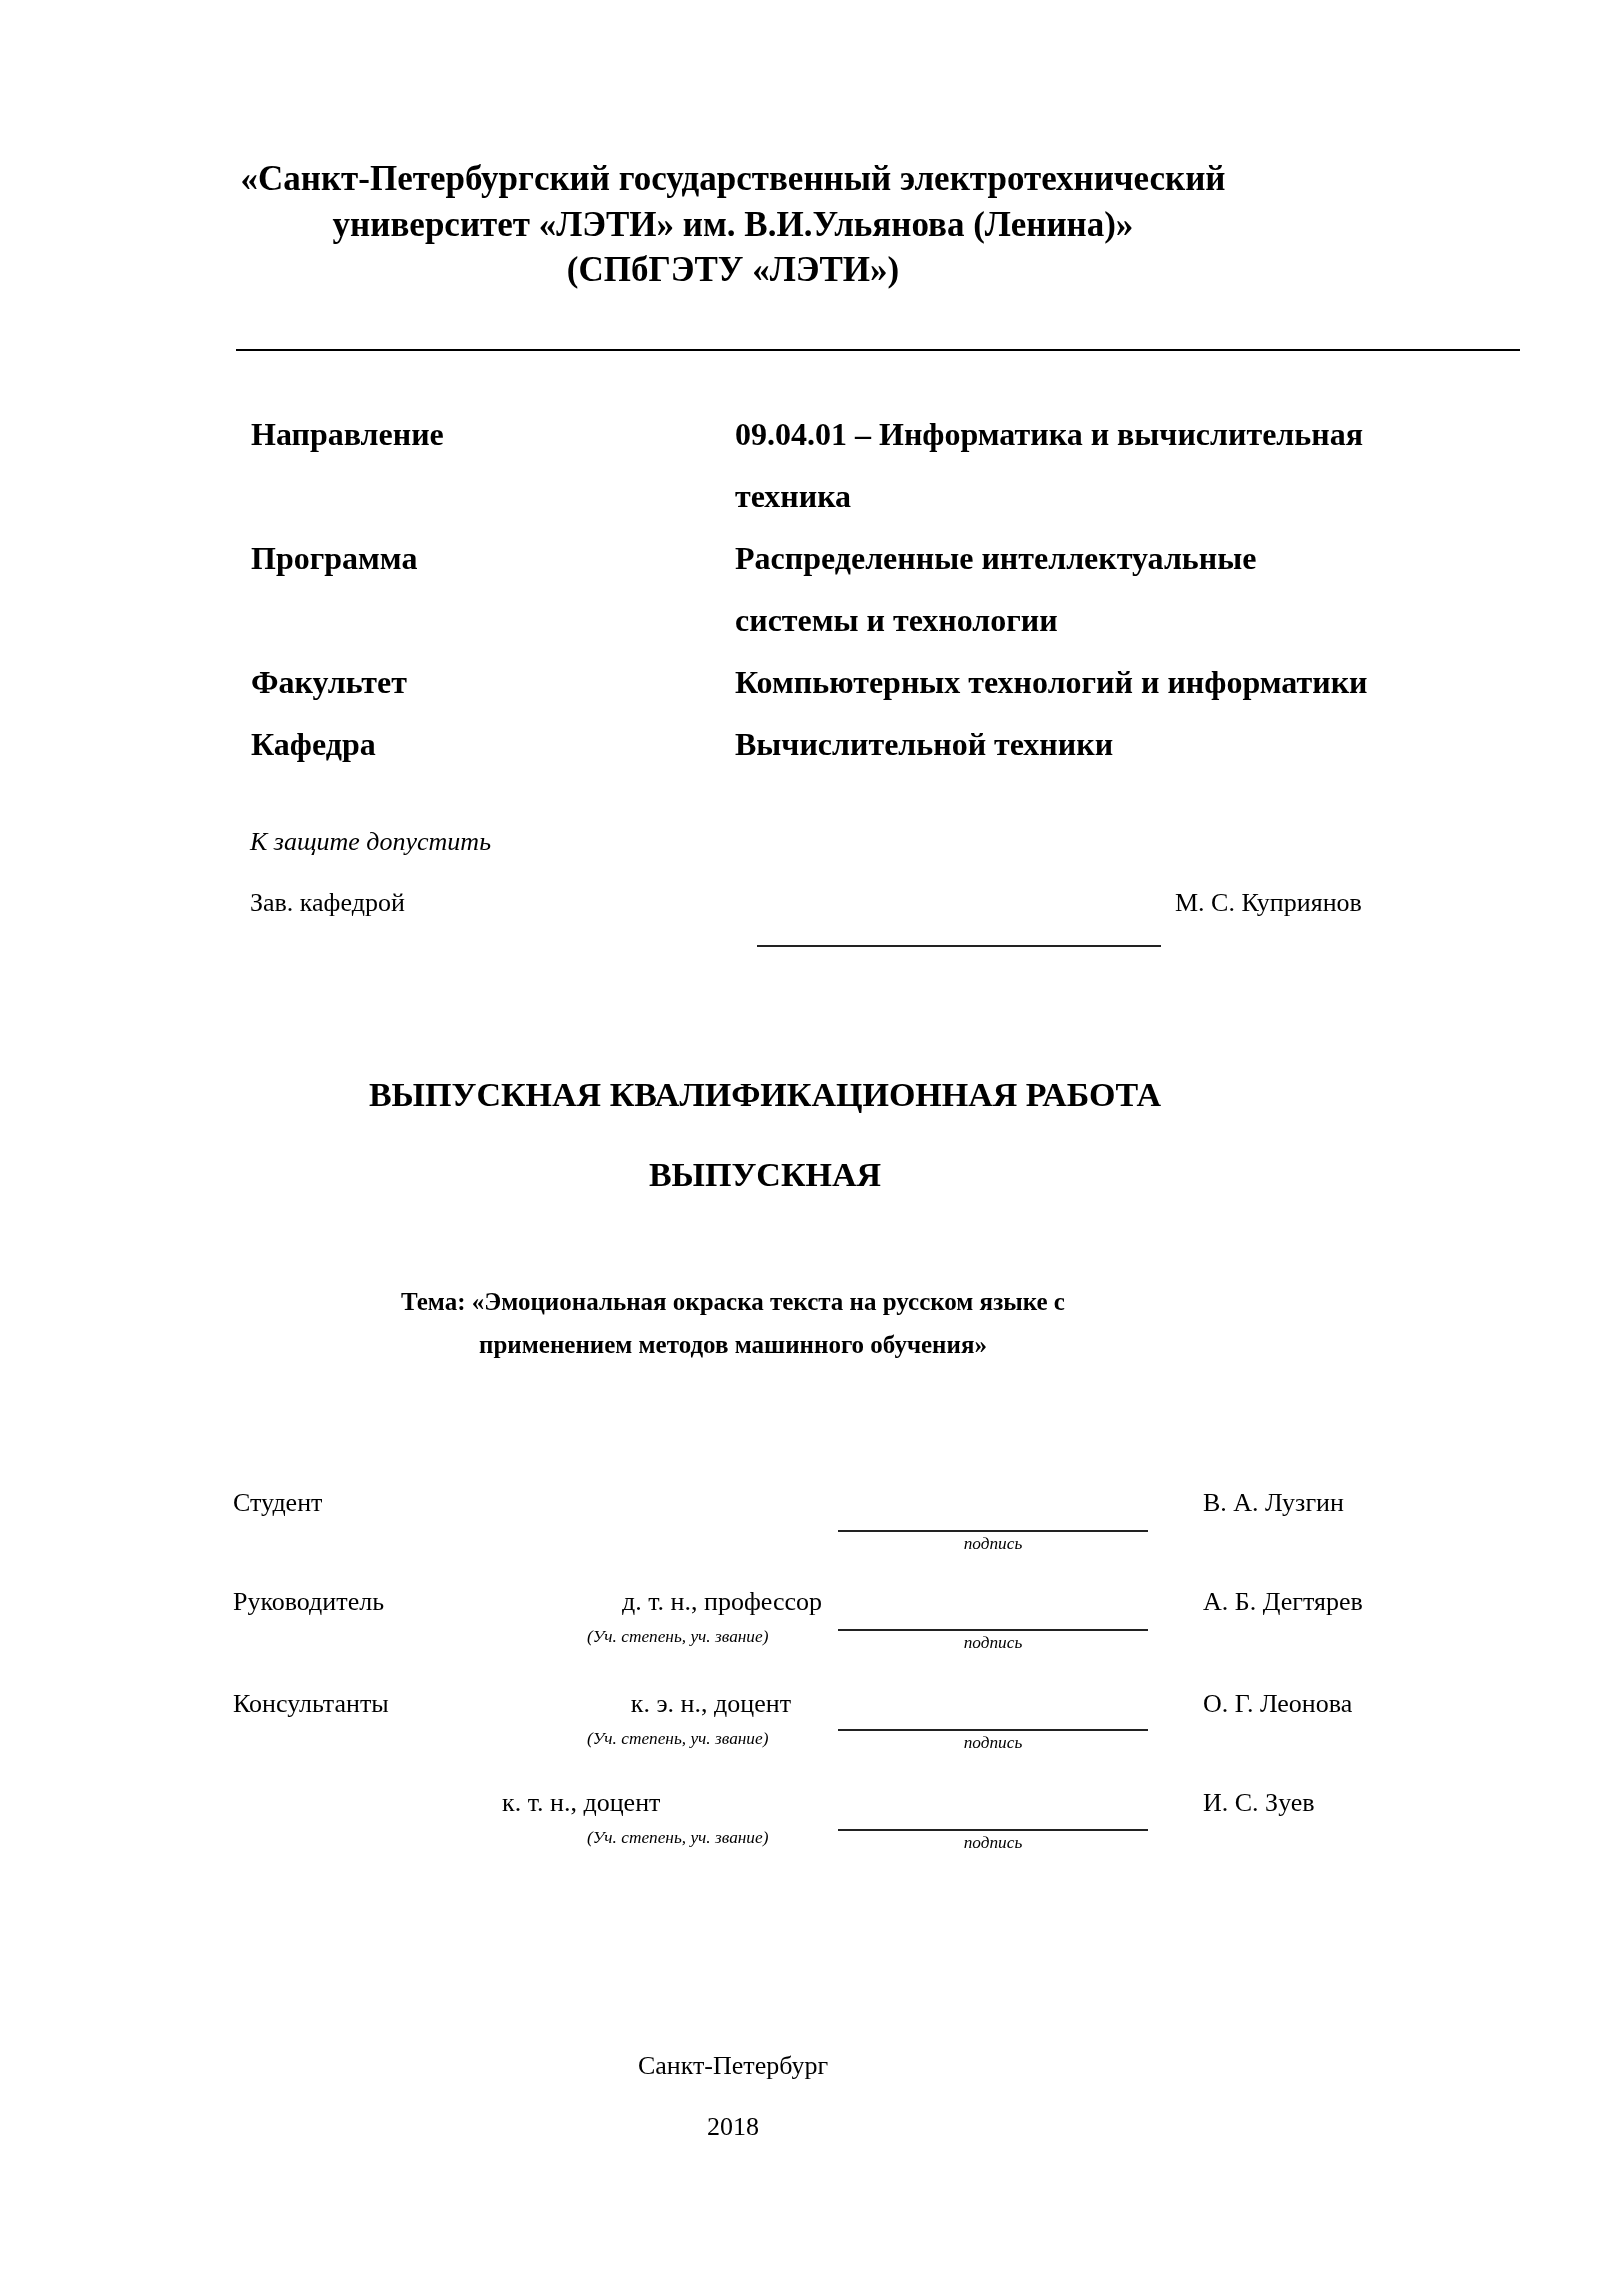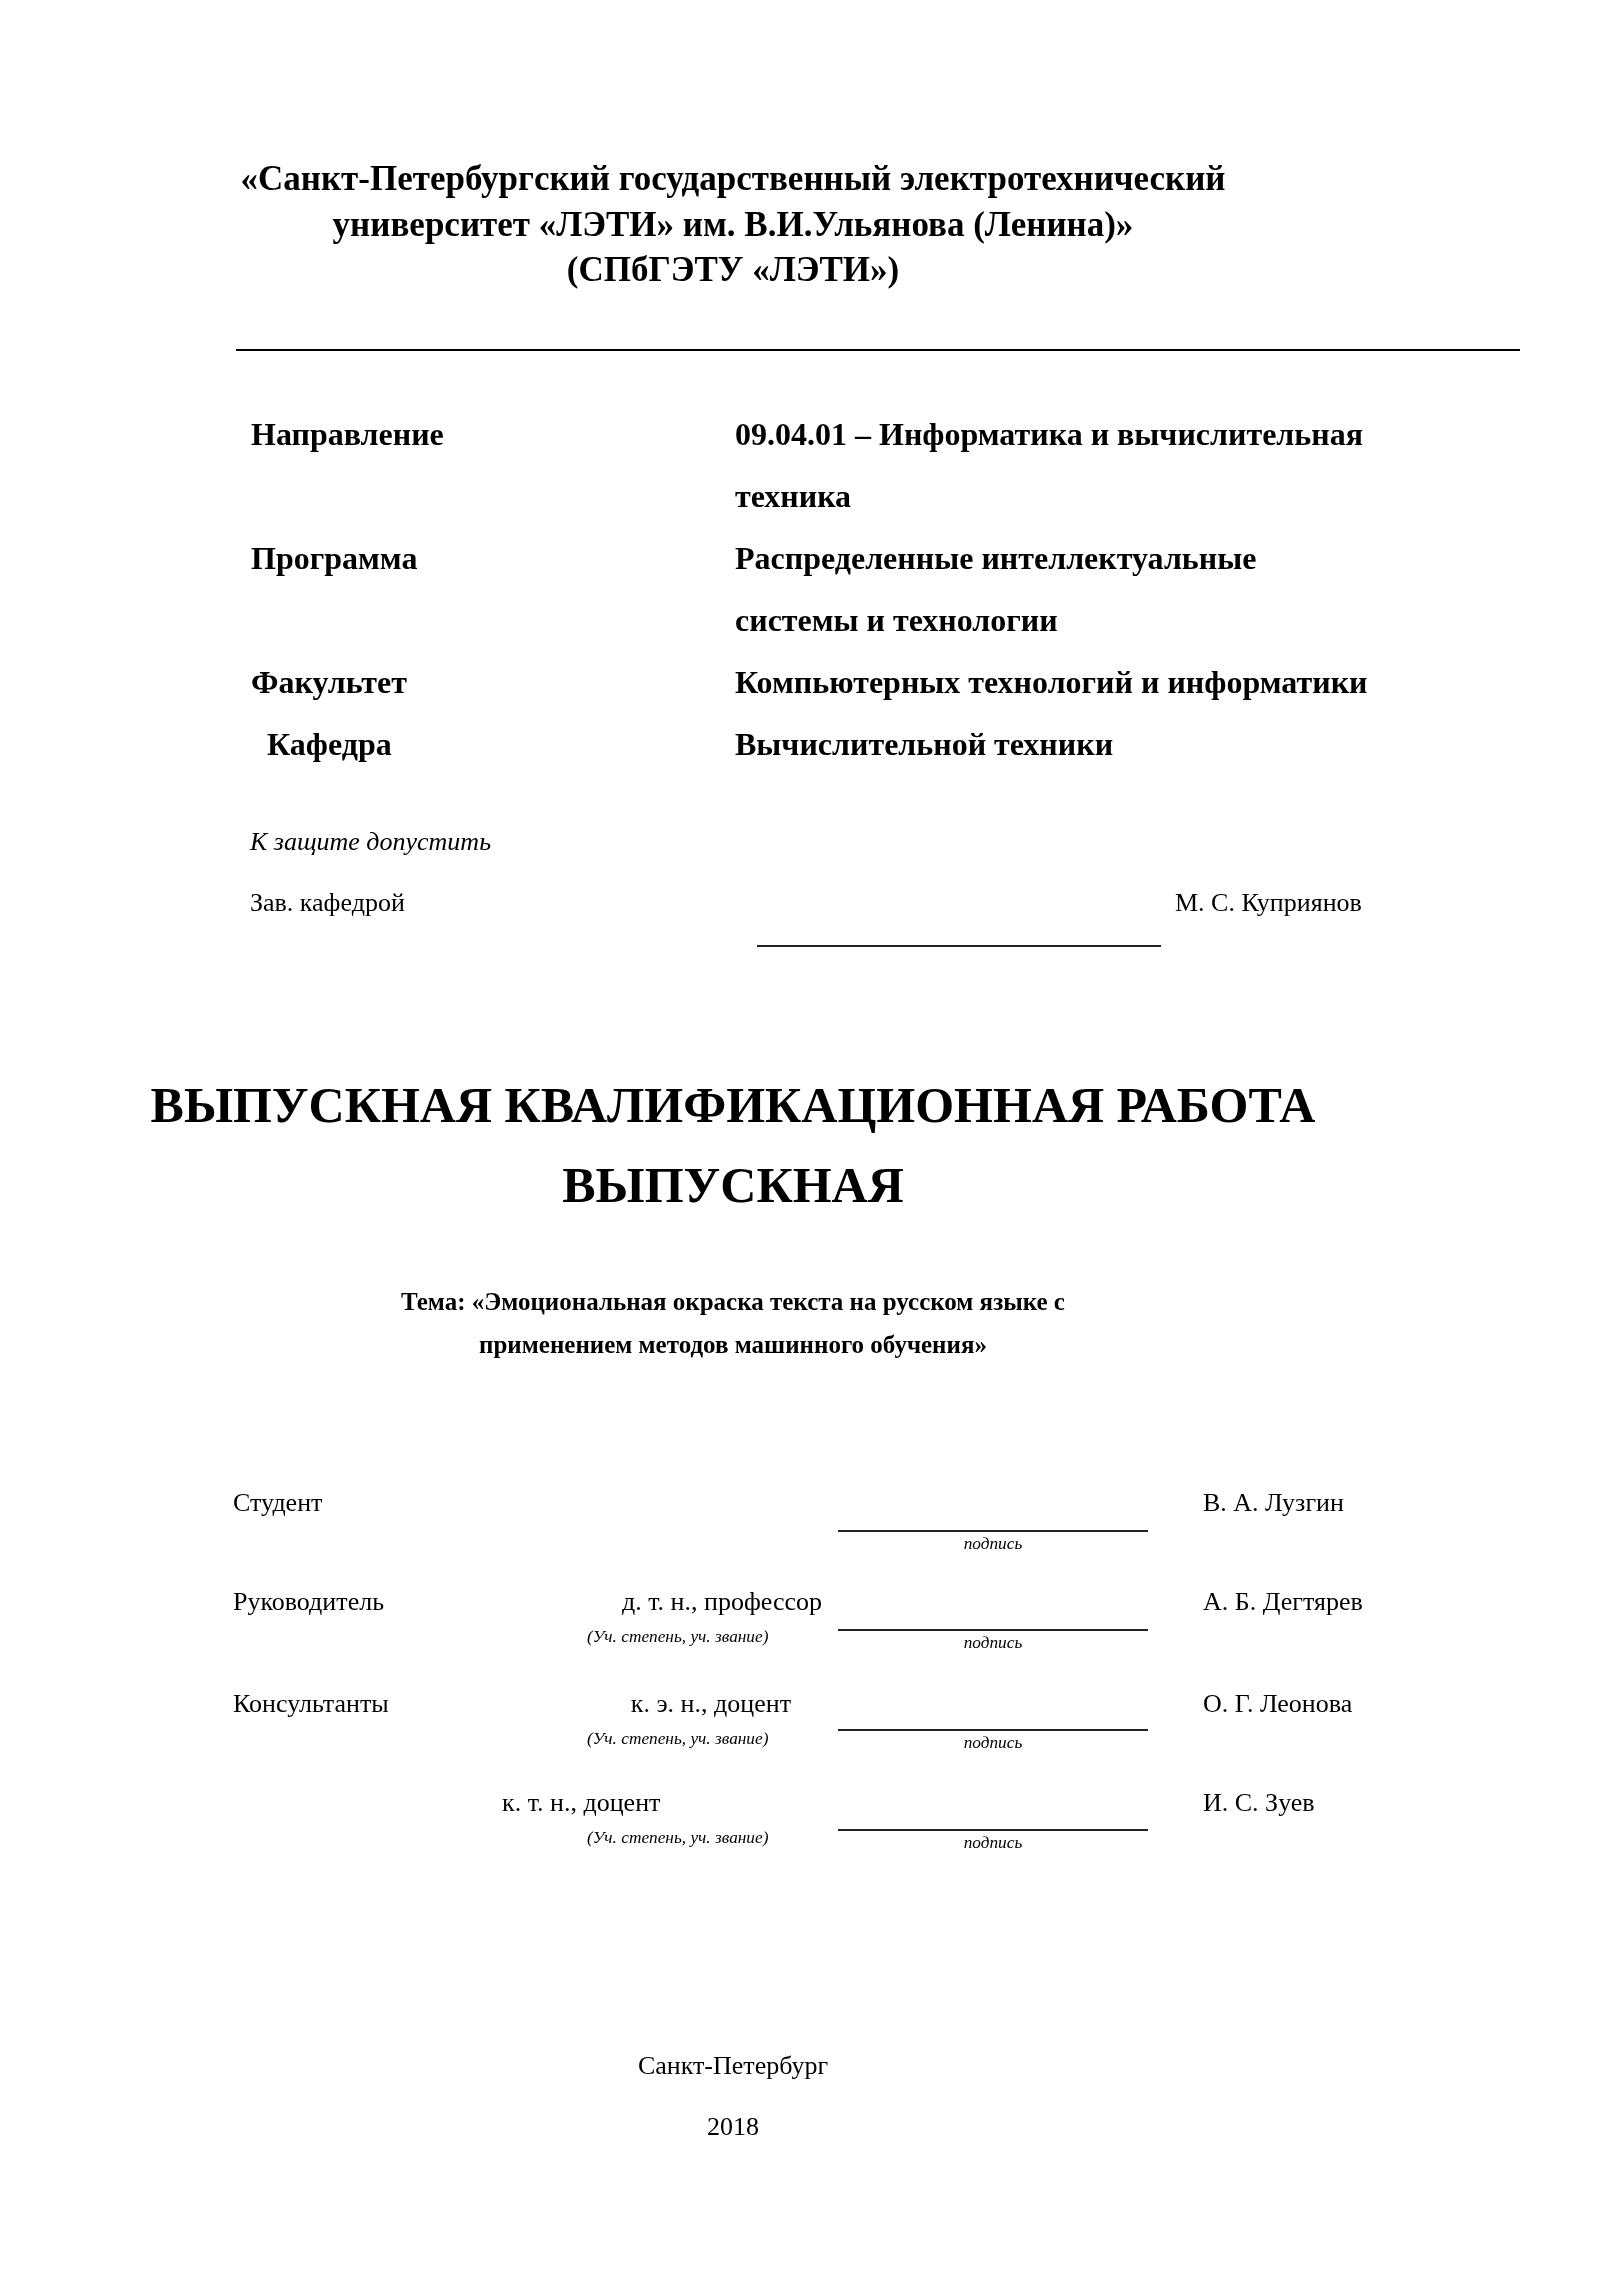--- a/index.html
+++ b/index.html
@@ -5,21 +5,21 @@
   html, body { margin:0; padding:0; background:#ffffff; }
   body { width:1623px; height:2295px; position:relative; overflow:hidden;
          font-family:"Liberation Serif","DejaVu Serif",serif; color:#000; }
   .abs { position:absolute; white-space:nowrap; }
   .center { left:0; width:1466px; text-align:center; }
   .hdr { font-size:35px; font-weight:bold; line-height:44px; }
   .rule { position:absolute; height:1.6px; background:#000; }
   .row { font-size:32px; font-weight:bold; }
   .txt { font-size:26px; }
   .it { font-style:italic; }
-  .title { font-size:50px; font-weight:bold; }
+  .title { font-size:34px; font-weight:bold;padding-left:32px; }
   .topic { font-size:25px; font-weight:bold; line-height:42px; }
   .small-it { font-size:17.3px; font-style:italic; }
   .sigline { position:absolute; height:1.6px; background:#222; }
 </style>
 </head>
 <body>
 
 <div class="abs center hdr" style="top:157px;">«Санкт-Петербургский государственный электротехнический</div>
 <div class="abs center hdr" style="top:203px;">университет «ЛЭТИ» им. В.И.Ульянова (Ленина)»</div>
 <div class="abs center hdr" style="top:248px;">(СПбГЭТУ «ЛЭТИ»)</div>
@@ -30,21 +30,21 @@
   <div class="abs row" style="left:735px; top:416px;">09.04.01 – Информатика и вычислительная</div>
   <div class="abs row" style="left:735px; top:478px;">техника</div>
 
   <div class="abs row" style="left:251px; top:540px;">Программа</div>
   <div class="abs row" style="left:735px; top:540px;">Распределенные интеллектуальные</div>
   <div class="abs row" style="left:735px; top:602px;">системы и технологии</div>
 
   <div class="abs row" style="left:251px; top:664px;">Факультет</div>
   <div class="abs row" style="left:735px; top:664px;">Компьютерных технологий и информатики</div>
 
-  <div class="abs row" style="left:251px; top:726px;margin-left:16px;">Кафедра</div>
+  <div class="abs row" style="left:251px; top:726px;">Кафедра</div>
   <div class="abs row" style="left:735px; top:726px;">Вычислительной техники</div>
 </div>
 
 <div class="abs txt it" style="left:250px; top:827px;">К защите допустить</div>
 <div class="abs txt" style="left:250px; top:888px;">Зав. кафедрой</div>
 <div class="sigline" style="left:757px; width:404px; top:945px;"></div>
 <div class="abs txt" style="left:1175px; top:888px;">М. С. Куприянов</div>
 
 <div class="abs center title" style="top:1076px;">ВЫПУСКНАЯ КВАЛИФИКАЦИОННАЯ РАБОТА</div>
 <div class="abs center title" style="top:1156px;">ВЫПУСКНАЯ</div>

